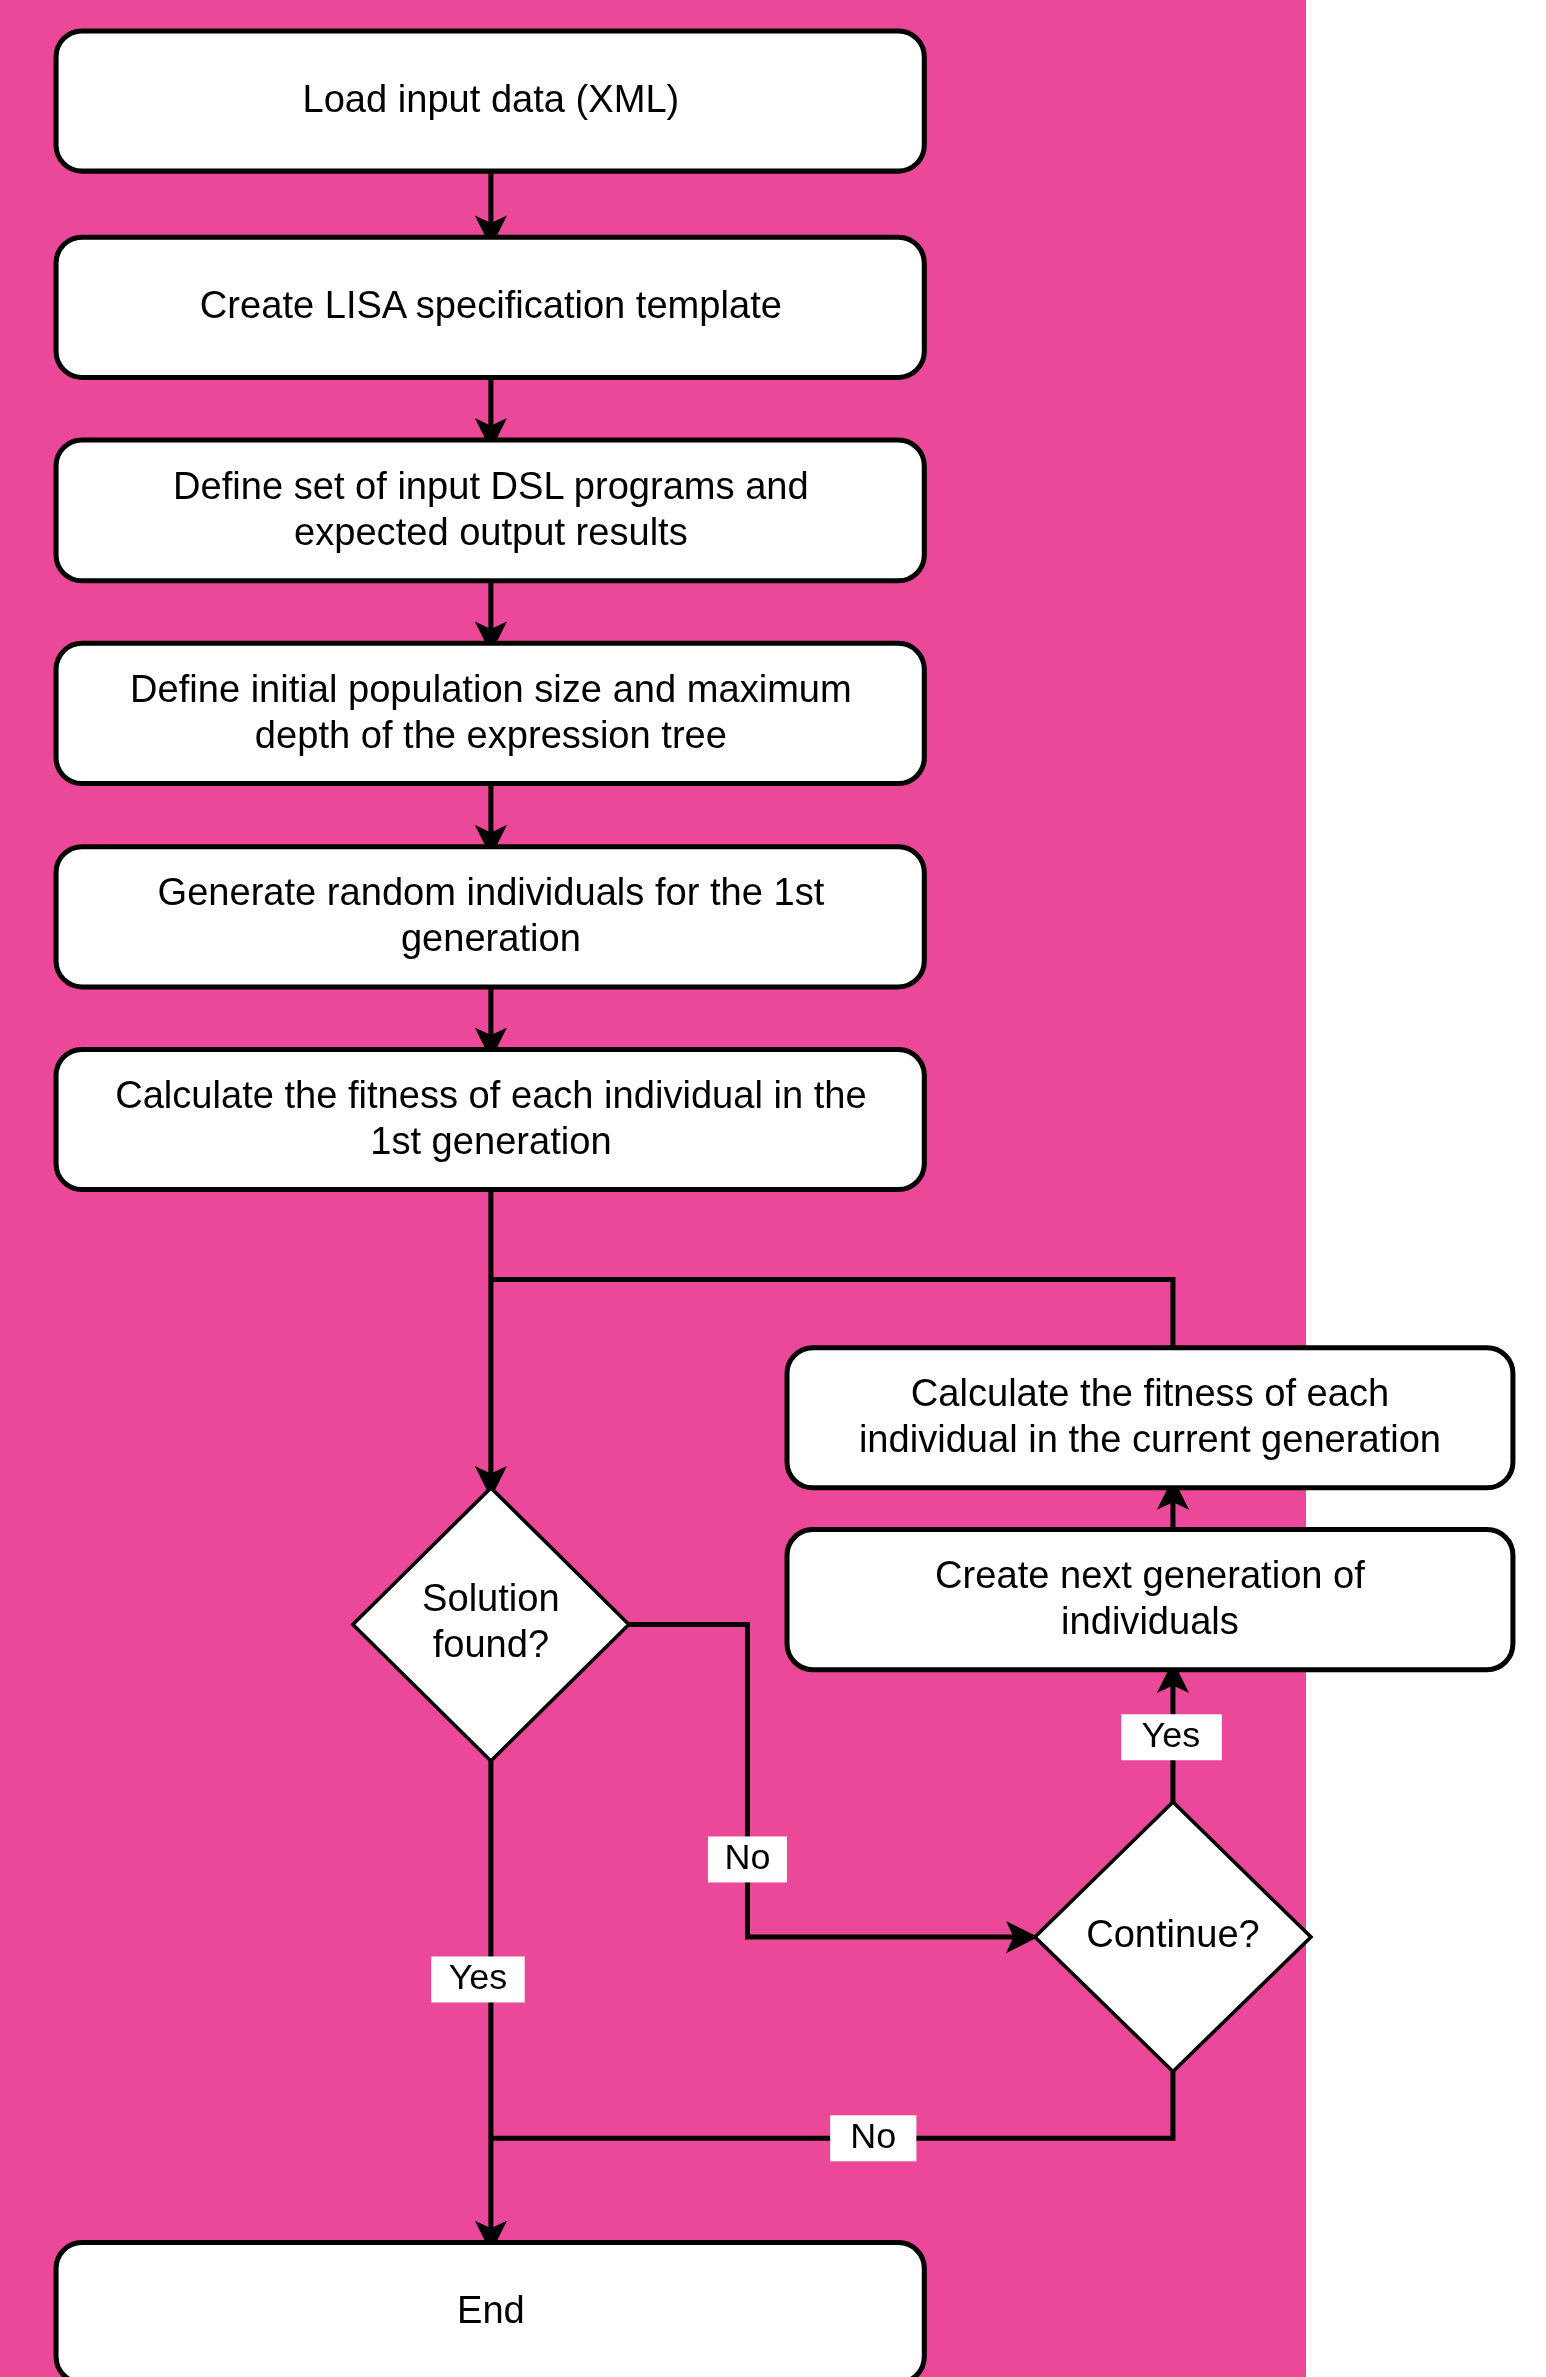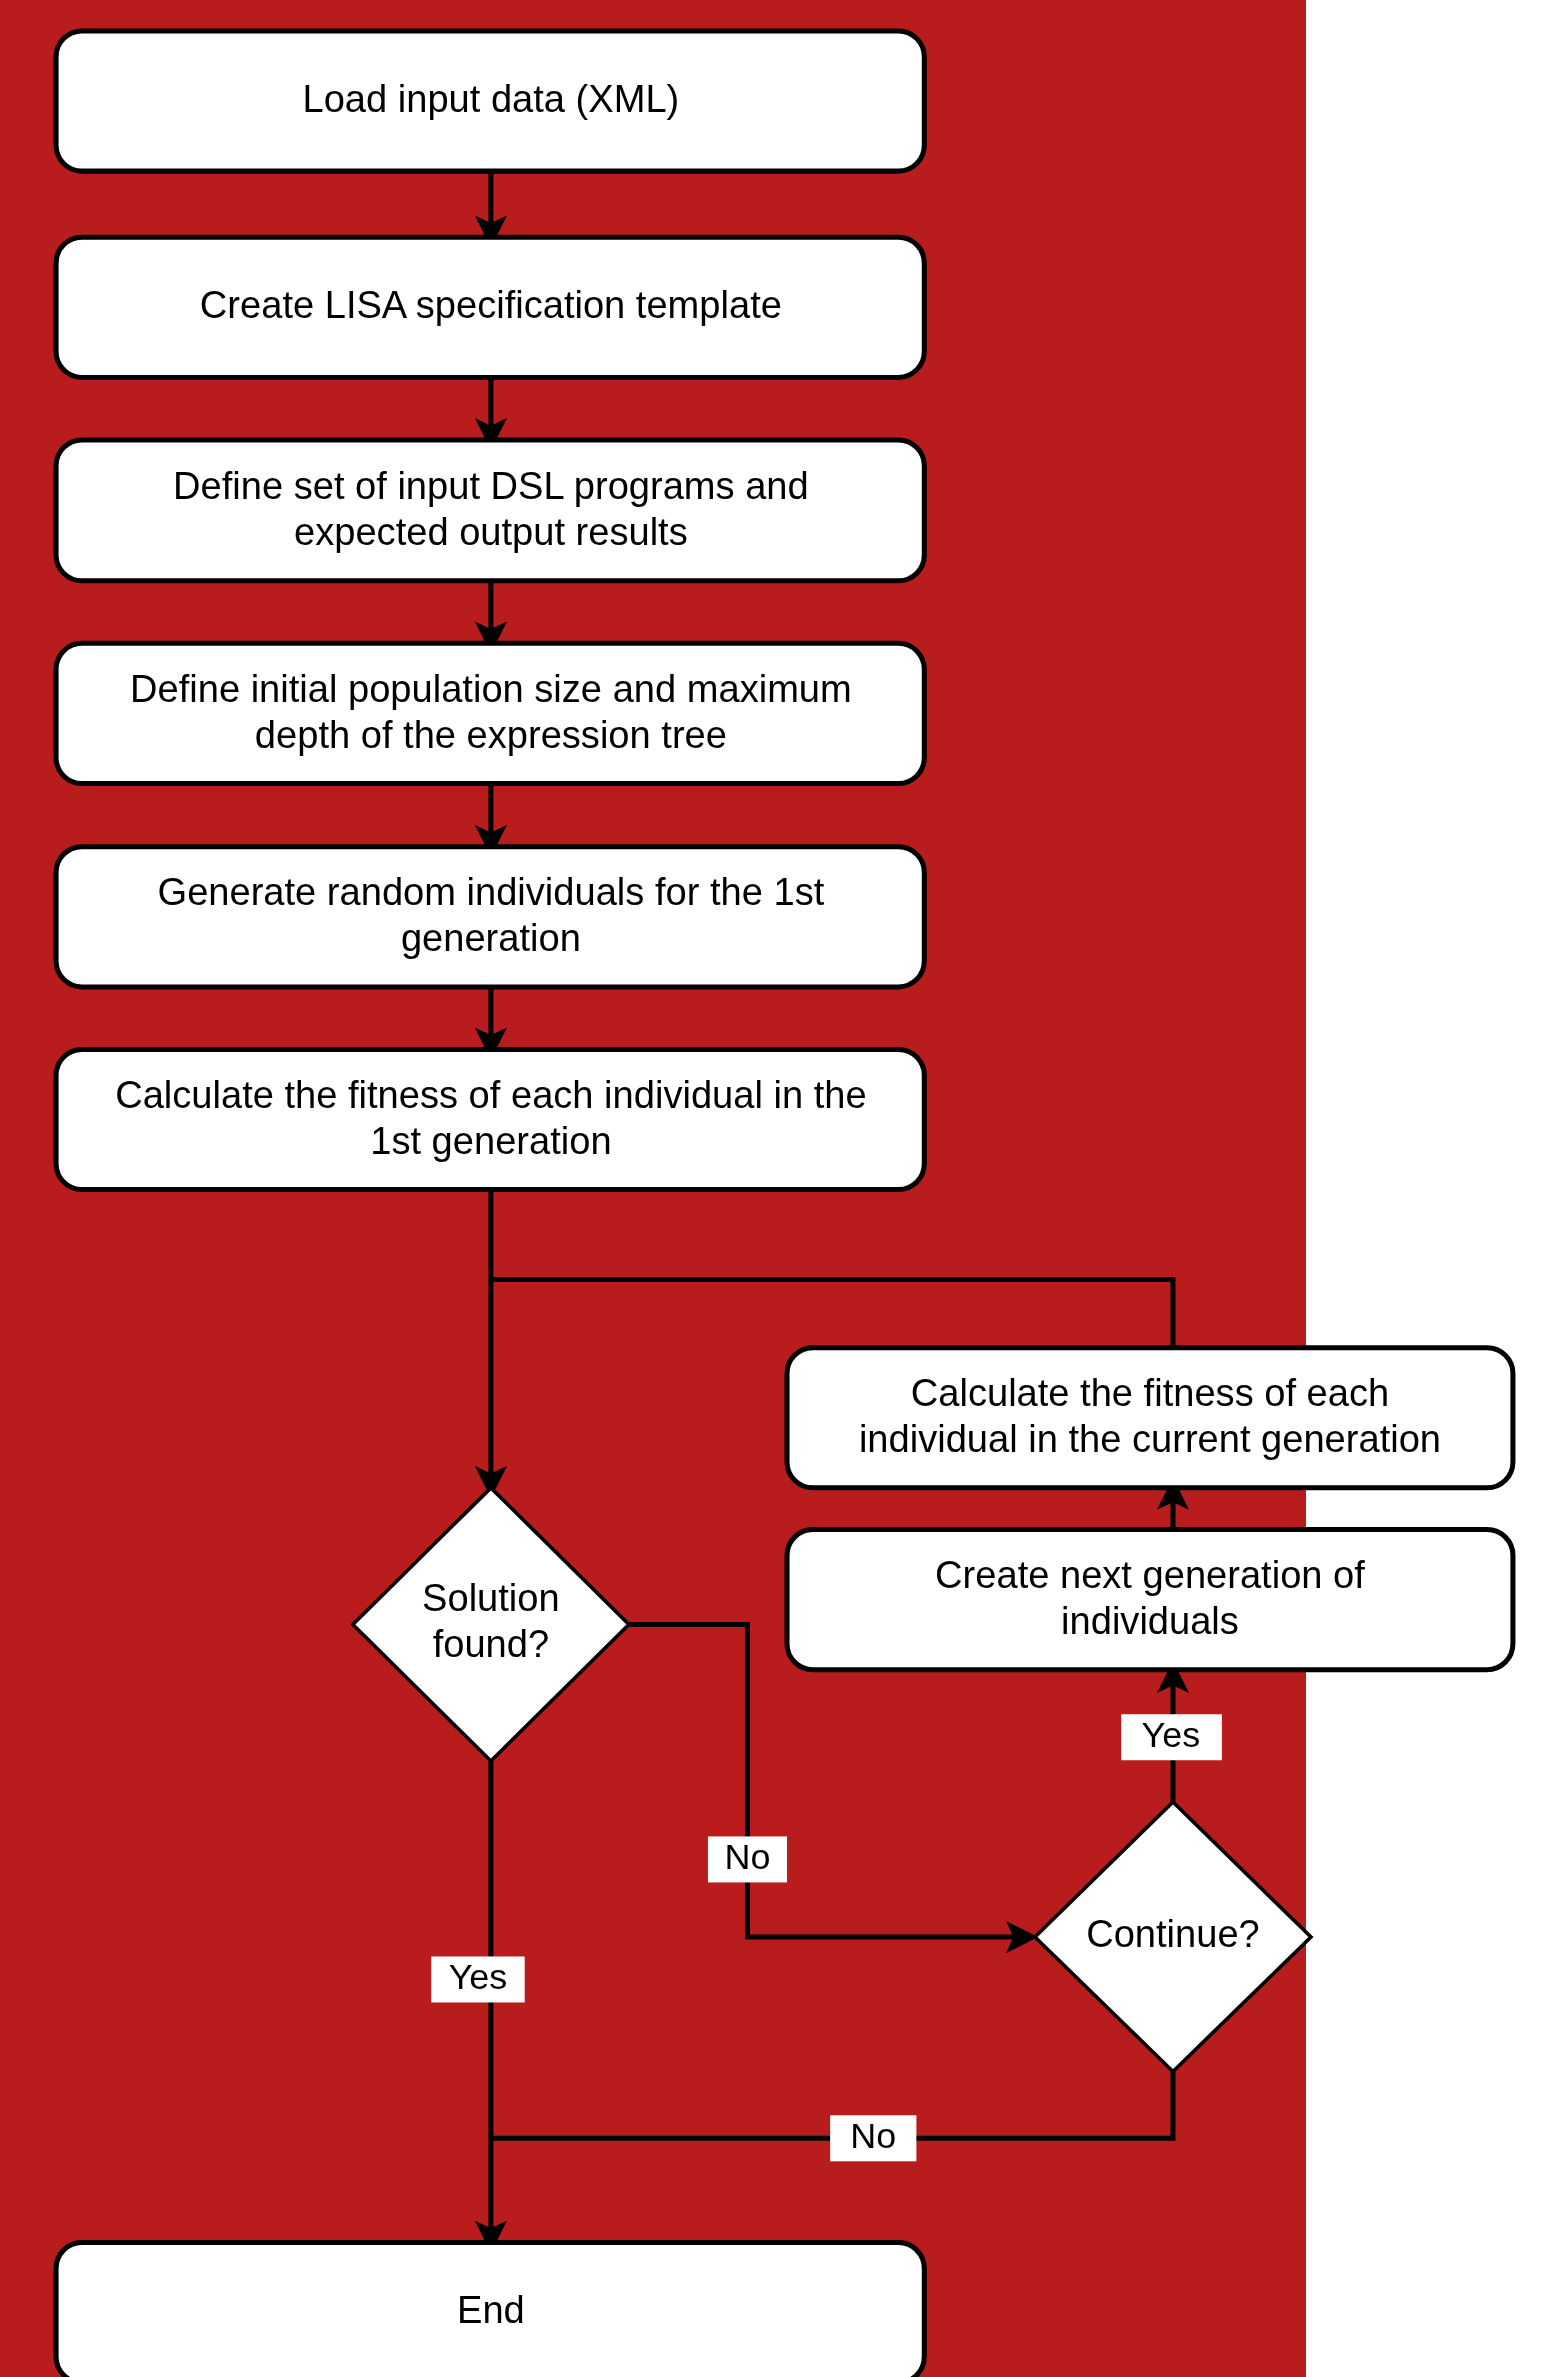--- a/index.html
+++ b/index.html
@@ -10,21 +10,21 @@
   body {
     width: 1546px;
     height: 2377px;
     overflow: hidden;
     font-family: "Liberation Sans", sans-serif;
   }
   #flowchart-root {
     position: relative;
     width: 1306px;
     height: 2377px;
-    background: #b91c1c;
+    background: #ec4899;
   }
   svg#flow-svg {
     display: block;
     width: 1546px;
     height: 2377px;
   }
   .node-shape {
     fill: #ffffff;
     stroke: #000000;
     stroke-width: 7;

